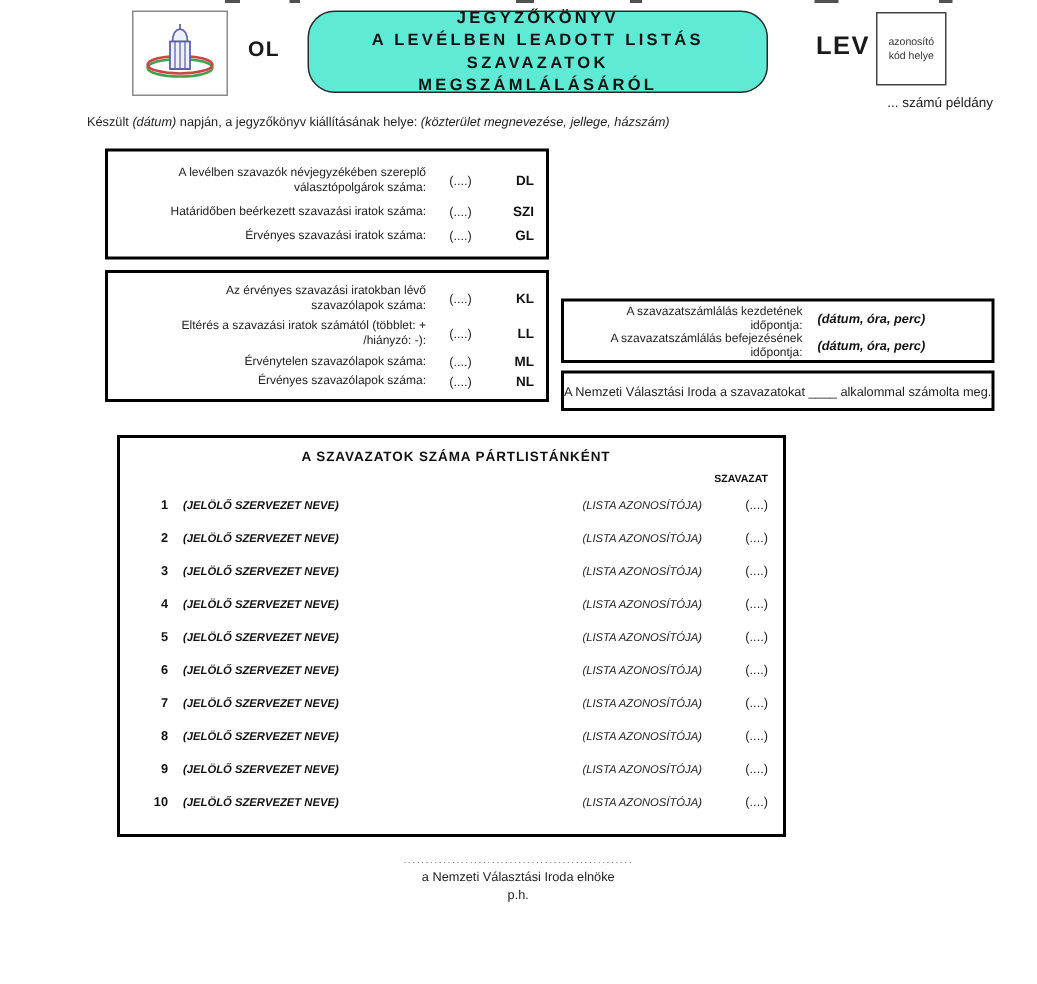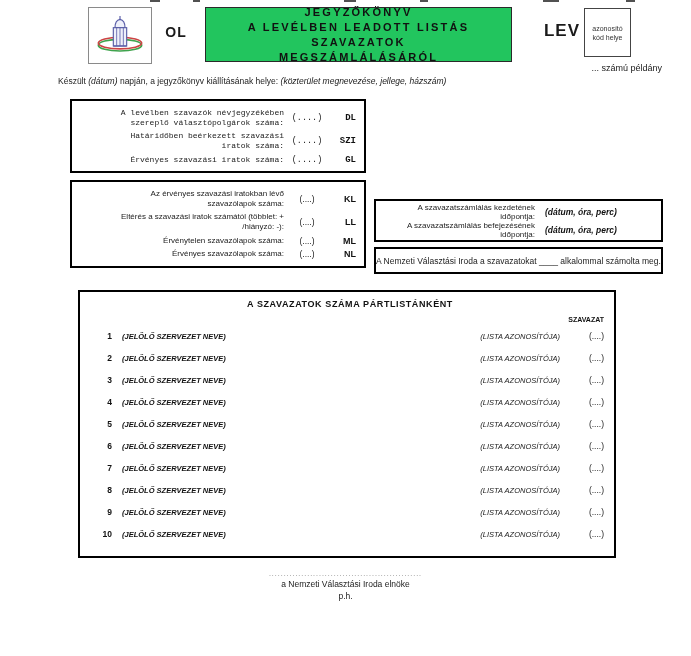--- a/index.html
+++ b/index.html
@@ -23,39 +23,39 @@
   .id-box{left:584px;top:8px;width:45px;height:47px;border:1px solid #444;background:#fff;
     display:flex;flex-direction:column;align-items:center;justify-content:center;}
   .id-box span{font-size:7px;line-height:9px;color:#333;}
   .copy-note{left:430px;top:63px;width:232px;text-align:right;font-size:9px;font-weight:normal;}
   .intro{left:58px;top:76px;width:600px;font-size:8.5px;color:#222;}
   .intro .it{font-style:italic;}
 
   
   .count-box{border:2px solid #000;background:#fff;display:flex;flex-direction:column;justify-content:space-evenly;
     padding:3px 8px;box-sizing:border-box;}
-  .box1{left:70px;top:99px;width:296px;height:74px;font-family:Liberation Mono, monospace;}
+  .box1{left:70px;top:99px;width:296px;height:74px;}
   .box2{left:70px;top:180px;width:296px;height:88px;}
   .count-row{display:flex;align-items:center;}
   .count-label{flex:1;text-align:right;font-size:8px;line-height:10px;color:#222;padding-left:28px;}
   .count-value{width:46px;text-align:center;font-size:8.5px;color:#222;}
   .count-code{width:26px;text-align:right;font-size:9px;font-weight:bold;color:#111;}
 
   
   .timing-box{left:374px;top:199px;width:289px;height:43px;border:2px solid #000;background:#fff;
     display:flex;flex-direction:column;justify-content:space-evenly;padding:2px 8px;box-sizing:border-box;}
   .timing-row{display:flex;align-items:center;justify-content:center;}
   .timing-label{flex:1;text-align:right;font-size:8px;color:#222;}
   .timing-value{width:108px;text-align:left;padding-left:10px;font-size:8.5px;font-weight:bold;font-style:italic;color:#111;}
   .recount-box{left:374px;top:247px;width:289px;height:27px;border:2px solid #000;background:#fff;
-    display:flex;align-items:center;justify-content:center;box-sizing:border-box;}
+    display:flex;align-items:center;box-sizing:border-box;}
   .recount-text{font-size:8.5px;color:#222;}
 
   
-  .party-table{left:78px;top:290px;width:538px;height:268px;border:2px solid #000;background:#fff;
+  .party-table{left:78px;top:290px;width:446px;height:268px;border:2px solid #000;background:#fff;
     box-sizing:border-box;padding:5px 8px 16px 14px;}
   .party-title{text-align:center;font-size:9px;font-weight:bold;letter-spacing:.6px;margin-top:2px;color:#111;}
   .party-colhead{text-align:right;font-size:7px;font-weight:bold;margin-top:7px;padding-right:2px;color:#111;}
   .party-rows{margin-top:2px;}
   .party-row{display:flex;align-items:center;height:22px;}
   .p-num{width:18px;text-align:right;font-size:8.5px;font-weight:bold;color:#111;}
   .p-name{margin-left:10px;flex:1;font-size:7.5px;font-weight:bold;font-style:italic;color:#111;}
   .p-list{width:128px;text-align:right;font-size:7.5px;font-style:italic;color:#222;}
   .p-votes{width:44px;text-align:right;font-size:8.5px;color:#222;padding-right:2px;}
 
@@ -86,21 +86,21 @@
         <path d="M24 17 Q24 8 30 7 Q36 8 36 17 Z"></path>
         <rect x="22" y="17" width="16" height="22"></rect>
         <path d="M26 17 V39 M30 17 V39 M34 17 V39" fill="none" stroke-width="1"></path>
       </g>
       <path d="M22 39 H38" stroke="#5b5fa8" stroke-width="1.4"></path>
     </svg>
   </div>
 
   <div class="abs code-ol">OL</div>
 
-  <div class="abs title-box" style="background: #22c55e;">
+  <div class="abs title-box" style="background: #5eead4; border-radius: 18px;">
     <div class="title-line">JEGYZŐKÖNYV</div>
     <div class="title-line">A LEVÉLBEN LEADOTT LISTÁS SZAVAZATOK</div>
     <div class="title-line">MEGSZÁMLÁLÁSÁRÓL</div>
   </div>
 
   <div class="abs code-lev">LEV</div>
 
   <div class="abs id-box">
     <span>azonosító</span>
     <span>kód helye</span>

